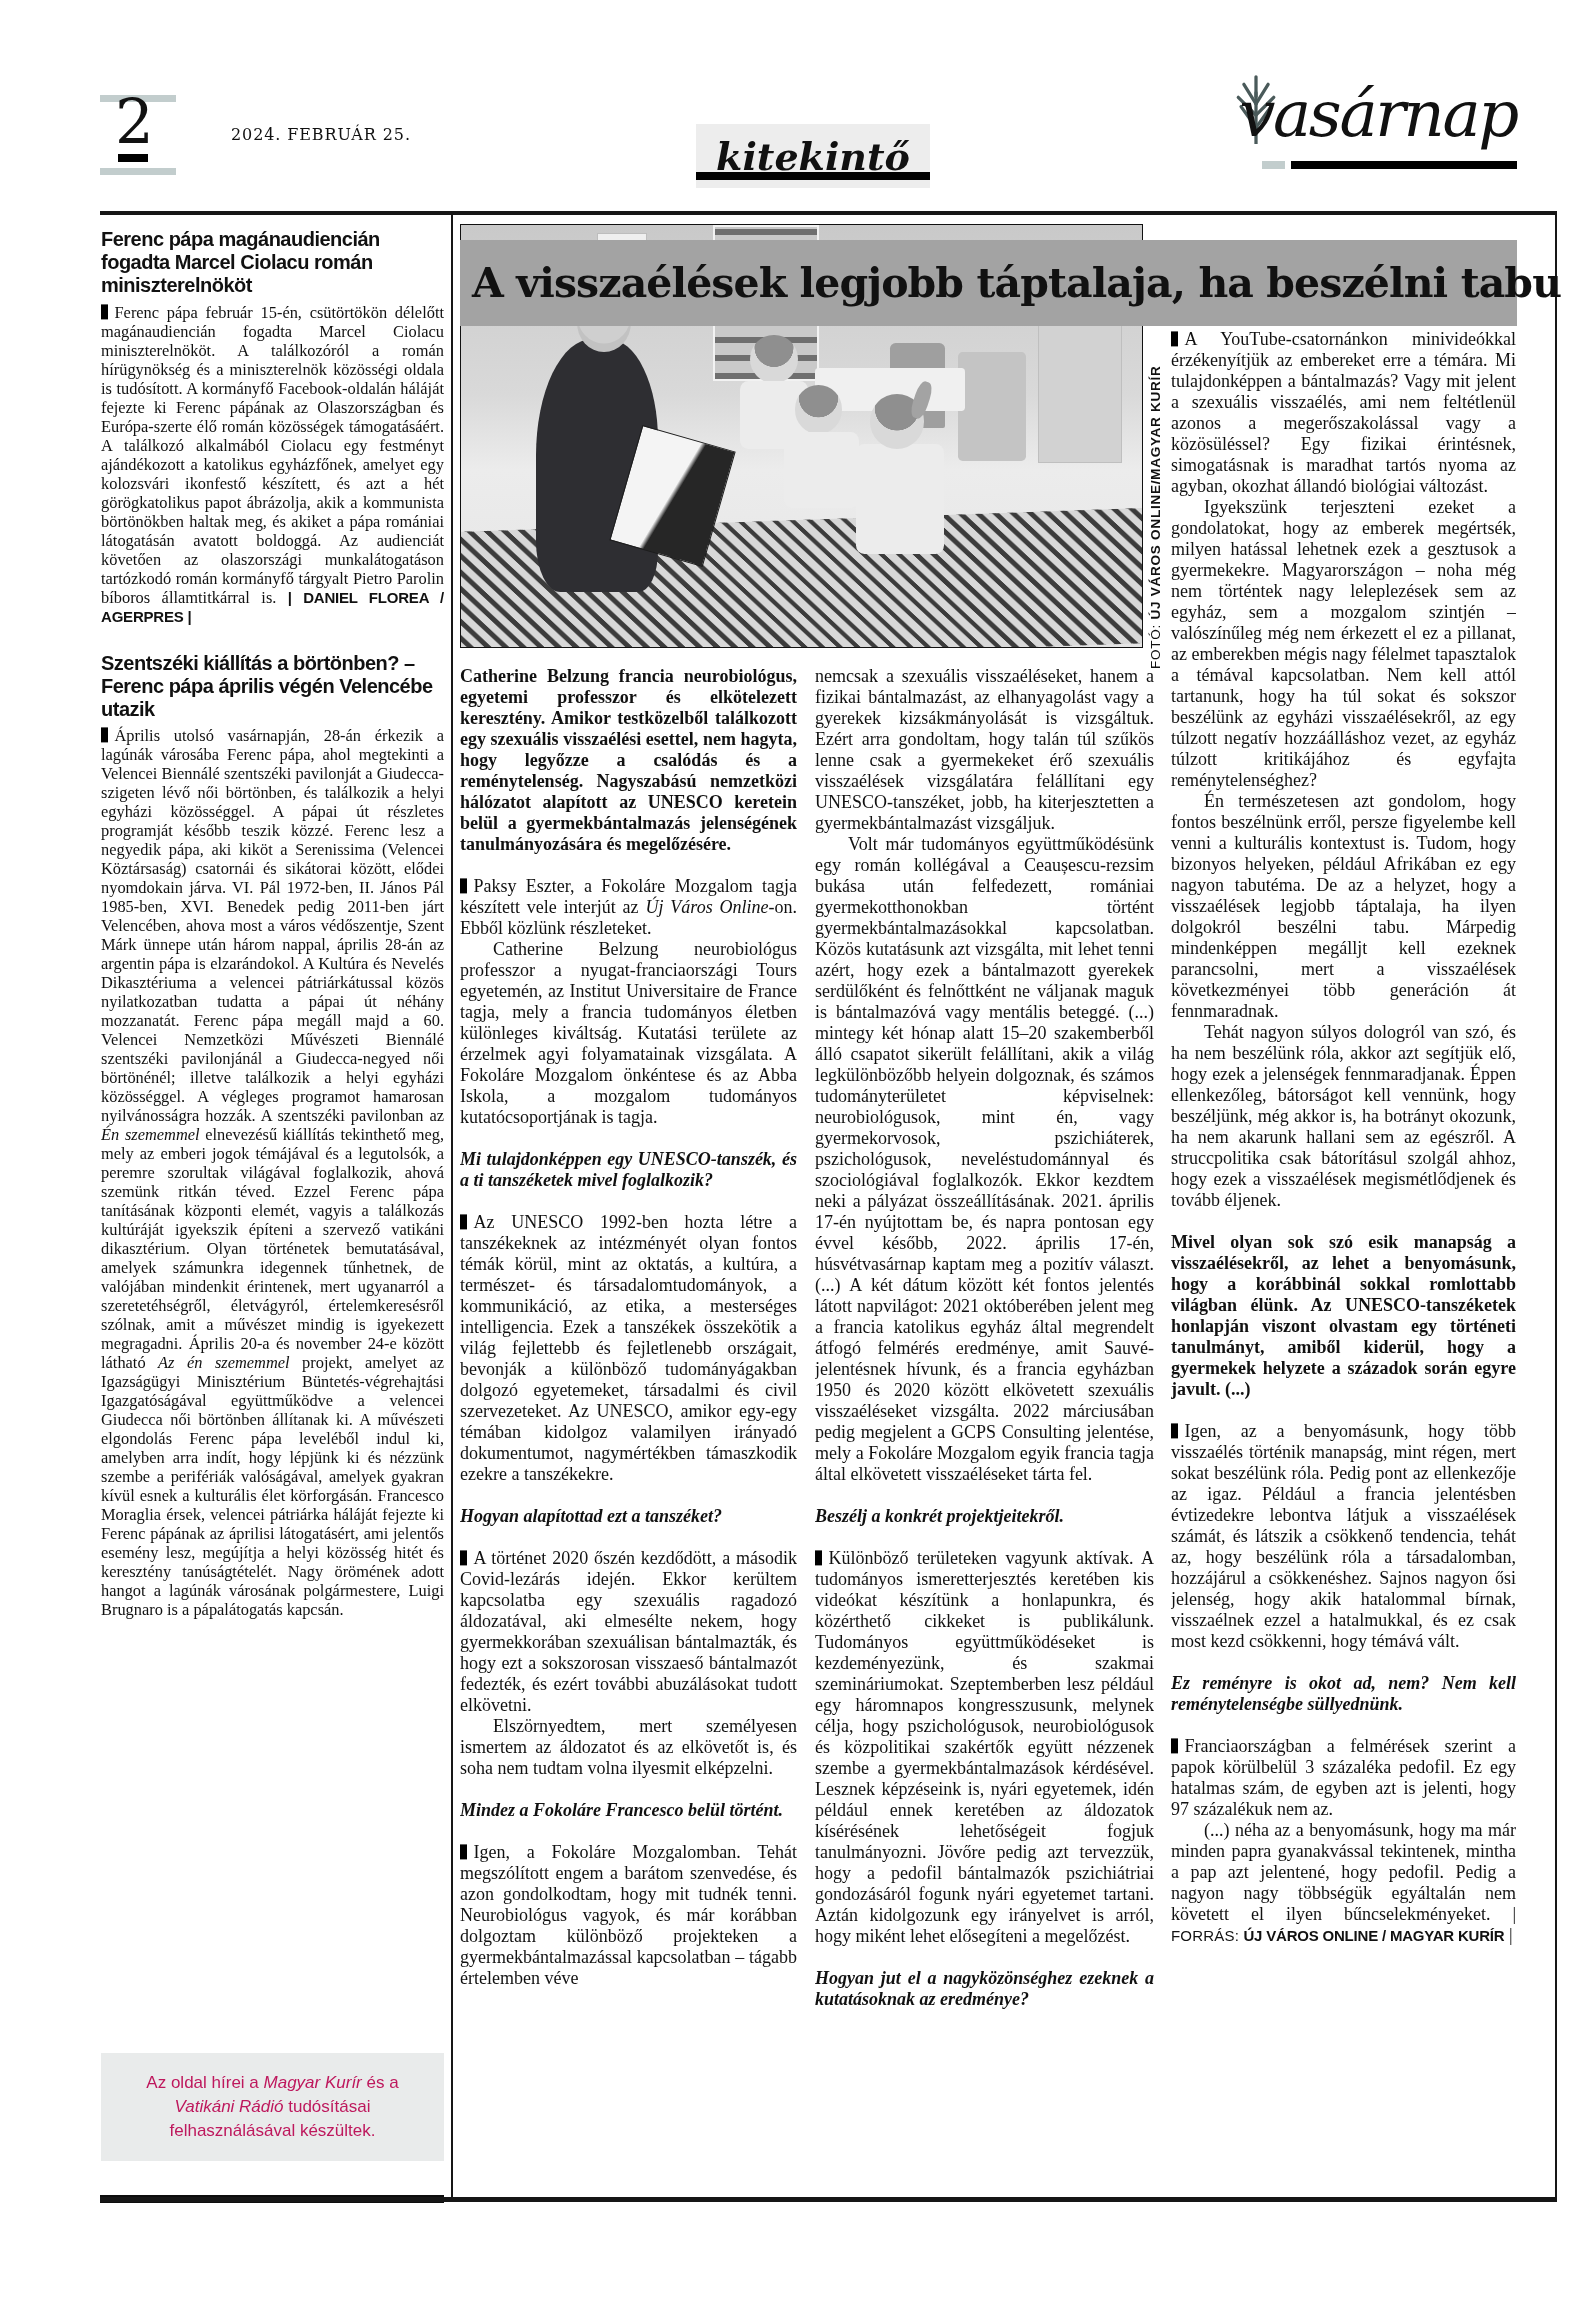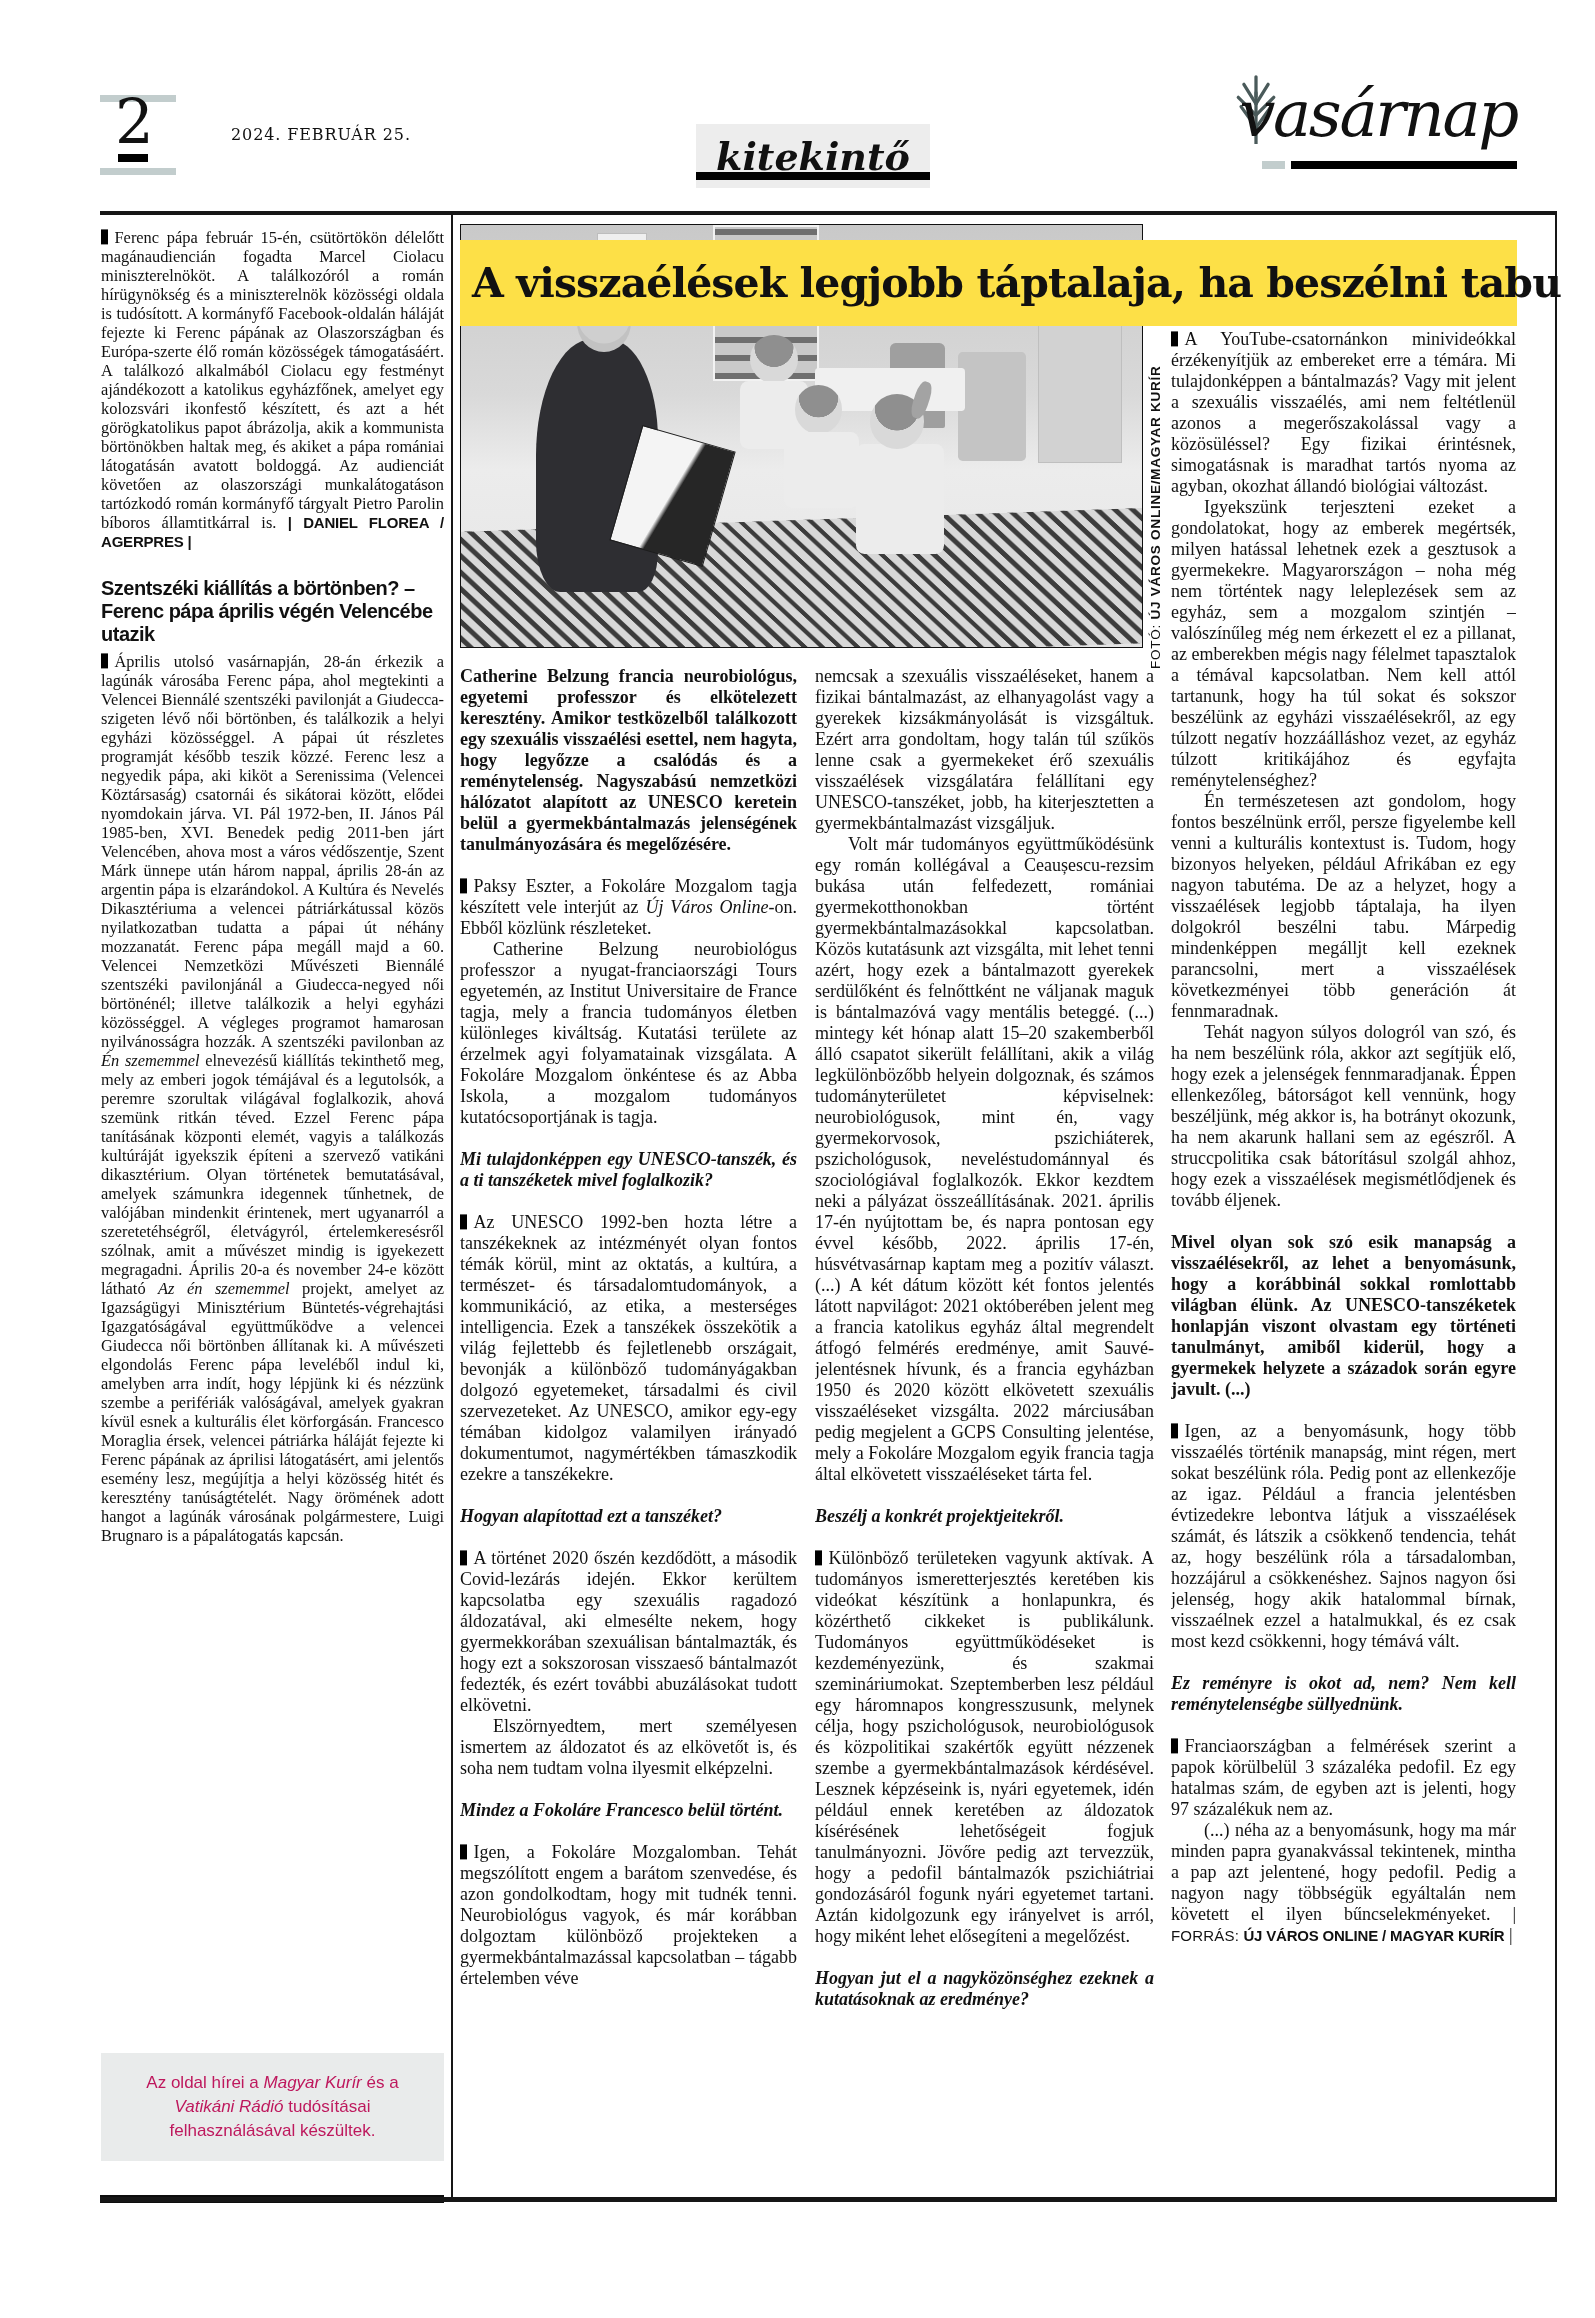--- a/index.html
+++ b/index.html
@@ -76,21 +76,21 @@
   .b2{left:47.5%;top:49%;width:11%;height:18%;}
   .b3{left:58%;top:52%;width:13%;height:26%;}
   .ph-pony{left:66.5%;top:37%;width:2.2%;height:9%;background:#a3a3a3;border-radius:40%;transform:rotate(18deg);}
 
   .photo-credit{position:absolute;left:1148px;top:379px;height:290px;
                 writing-mode:vertical-rl;transform:rotate(180deg);
                 font-family:"Liberation Sans",sans-serif;font-size:13.6px;letter-spacing:0.7px;
                 white-space:nowrap;color:#111;}
   .photo-credit b{font-weight:700;}
 
-  .headline-band{position:absolute;left:460px;top:240px;width:1057px;height:86px;background:#fde047;
+  .headline-band{position:absolute;left:460px;top:240px;width:1057px;height:86px;background:#a3a3a3;
                  display:flex;align-items:center;}
   .headline{font-family:"DejaVu Serif",serif;font-weight:700;font-size:41px;letter-spacing:-0.9px;
             white-space:nowrap;padding-left:12px;}
 
   .mcol{position:absolute;font-size:18px;line-height:21px;text-align:justify;}
   .col1{left:460px;top:666px;width:337px;max-height:1527px;overflow:hidden;}
   .col2{left:815px;top:666px;width:339px;max-height:1527px;overflow:hidden;}
   .col3{left:1171px;top:329px;width:345px;max-height:1865px;overflow:hidden;}
 
   .lede{font-weight:700;margin:0;}
@@ -138,20 +138,21 @@
   <div class="masthead">vasárnap</div>
   <div class="masthead-sq"></div>
   <div class="masthead-bar"></div>
 
   <div class="rule-top"></div>
   <div class="vrule"></div>
   <div class="vrule-right"></div>
 
   <div class="sidebar">
     <article>
+      <h2 class="sb-title">Ferenc pápa magánaudiencián fogadta Marcel Ciolacu román miniszterelnököt</h2>
       <p class="sb-body"><span class="mk"></span><span>Ferenc pápa február 15-én, csütörtökön délelőtt magánaudiencián fogadta Marcel Ciolacu miniszterelnököt. A találkozóról a román hírügynökség és a miniszterelnök közösségi oldala is tudósított. A kormányfő Facebook-oldalán háláját fejezte ki Ferenc pápának az Olaszországban és Európa-szerte élő román közösségek támogatásáért. A találkozó alkalmából Ciolacu egy festményt ajándékozott a katolikus egyházfőnek, amelyet egy kolozsvári ikonfestő készített, és azt a hét görögkatolikus papot ábrázolja, akik a kommunista börtönökben haltak meg, és akiket a pápa romániai látogatásán avatott boldoggá. Az audienciát követően az olaszországi munkalátogatáson tartózkodó román kormányfő tárgyalt Pietro Parolin bíboros államtitkárral is. </span><span class="credit">| DANIEL FLOREA / AGERPRES |</span></p>
     </article>
     <article class="sb-art2">
       <h2 class="sb-title">Szentszéki kiállítás a börtönben? – Ferenc pápa április végén Velencébe utazik</h2>
       <p class="sb-body"><span class="mk"></span><span>Április utolsó vasárnapján, 28-án érkezik a lagúnák városába Ferenc pápa, ahol megtekinti a Velencei Biennálé szentszéki pavilonját a Giudecca-szigeten lévő női börtönben, és találkozik a helyi egyházi közösséggel. A pápai út részletes programját később teszik közzé. Ferenc lesz a negyedik pápa, aki kiköt a Serenissima (Velencei Köztársaság) csatornái és sikátorai között, elődei nyomdokain járva. VI. Pál 1972-ben, II. János Pál 1985-ben, XVI. Benedek pedig 2011-ben járt Velencében, ahova most a város védőszentje, Szent Márk ünnepe után három nappal, április 28-án az argentin pápa is elzarándokol. A Kultúra és Nevelés Dikasztériuma a velencei pátriárkátussal közös nyilatkozatban tudatta a pápai út néhány mozzanatát. Ferenc pápa megáll majd a 60. Velencei Nemzetközi Művészeti Biennálé szentszéki pavilonjánál a Giudecca-negyed női börtönénél; illetve találkozik a helyi egyházi közösséggel. A végleges programot hamarosan nyilvánosságra hozzák. A szentszéki pavilonban az </span><span class="it">Én szememmel</span><span> elnevezésű kiállítás tekinthető meg, mely az emberi jogok témájával és a legutolsók, a peremre szorultak világával foglalkozik, ahová szemünk ritkán téved. Ezzel Ferenc pápa tanításának központi elemét, vagyis a találkozás kultúráját igyekszik építeni a szervező vatikáni dikasztérium. Olyan történetek bemutatásával, amelyek számunkra idegennek tűnhetnek, de valójában mindenkit érintenek, mert ugyanarról a szeretetéhségről, életvágyról, értelemkeresésről szólnak, amit a művészet mindig is igyekezett megragadni. Április 20-a és november 24-e között látható </span><span class="it">Az én szememmel</span><span> projekt, amelyet az Igazságügyi Minisztérium Büntetés-végrehajtási Igazgatóságával együttműködve a velencei Giudecca női börtönben állítanak ki. A művészeti elgondolás Ferenc pápa leveléből indul ki, amelyben arra indít, hogy lépjünk ki és nézzünk szembe a perifériák valóságával, amelyek gyakran kívül esnek a kulturális élet körforgásán. Francesco Moraglia érsek, velencei pátriárka háláját fejezte ki Ferenc pápának az áprilisi látogatásért, ami jelentős esemény lesz, megújítja a helyi közösség hitét és keresztény tanúságtételét. Nagy örömének adott hangot a lagúnák városának polgármestere, Luigi Brugnaro is a pápalátogatás kapcsán.</span></p>
     </article>
   </div>
 
   <div class="sb-note">
     <span>Az oldal hírei a </span><span class="it">Magyar Kurír</span><span> és a </span><span class="it">Vatikáni Rádió</span><span> tudósításai felhasználásával készültek.</span>

